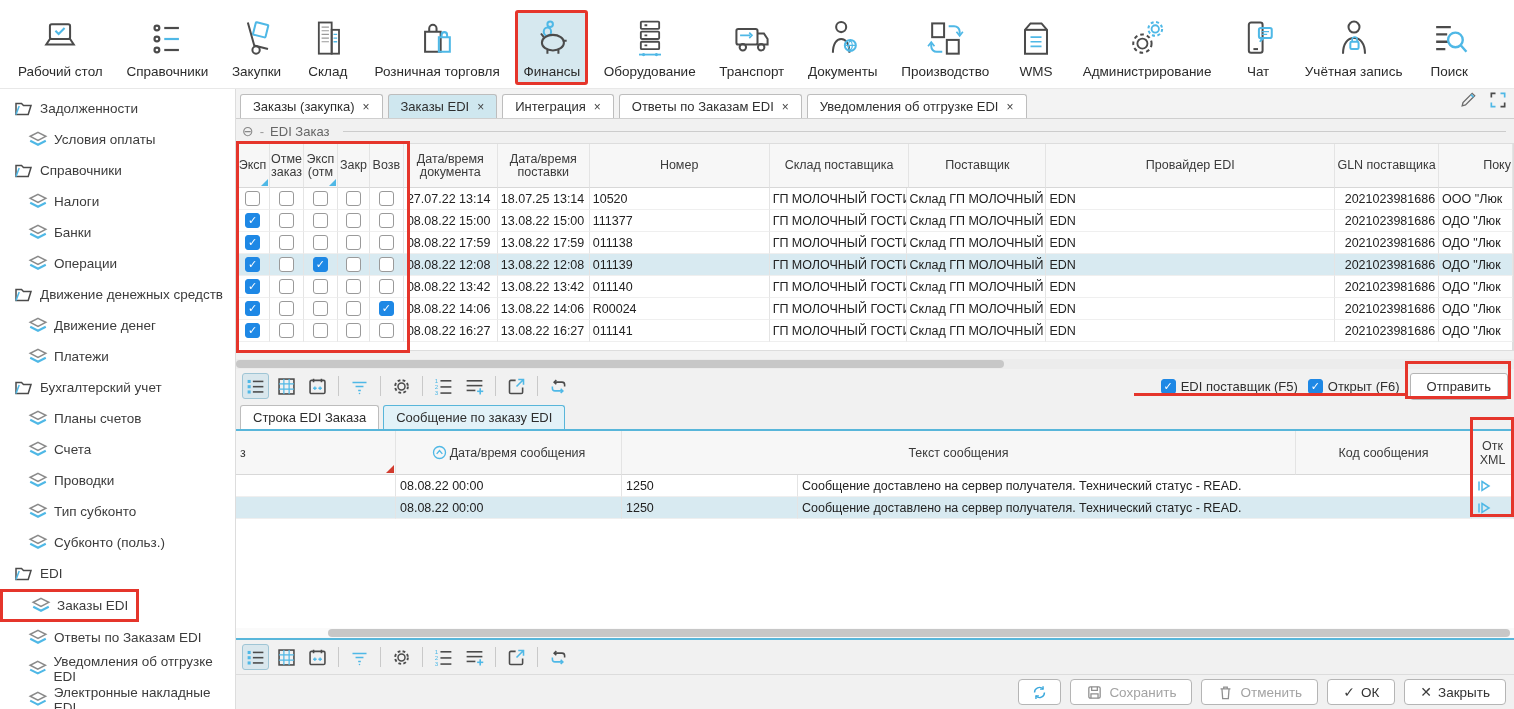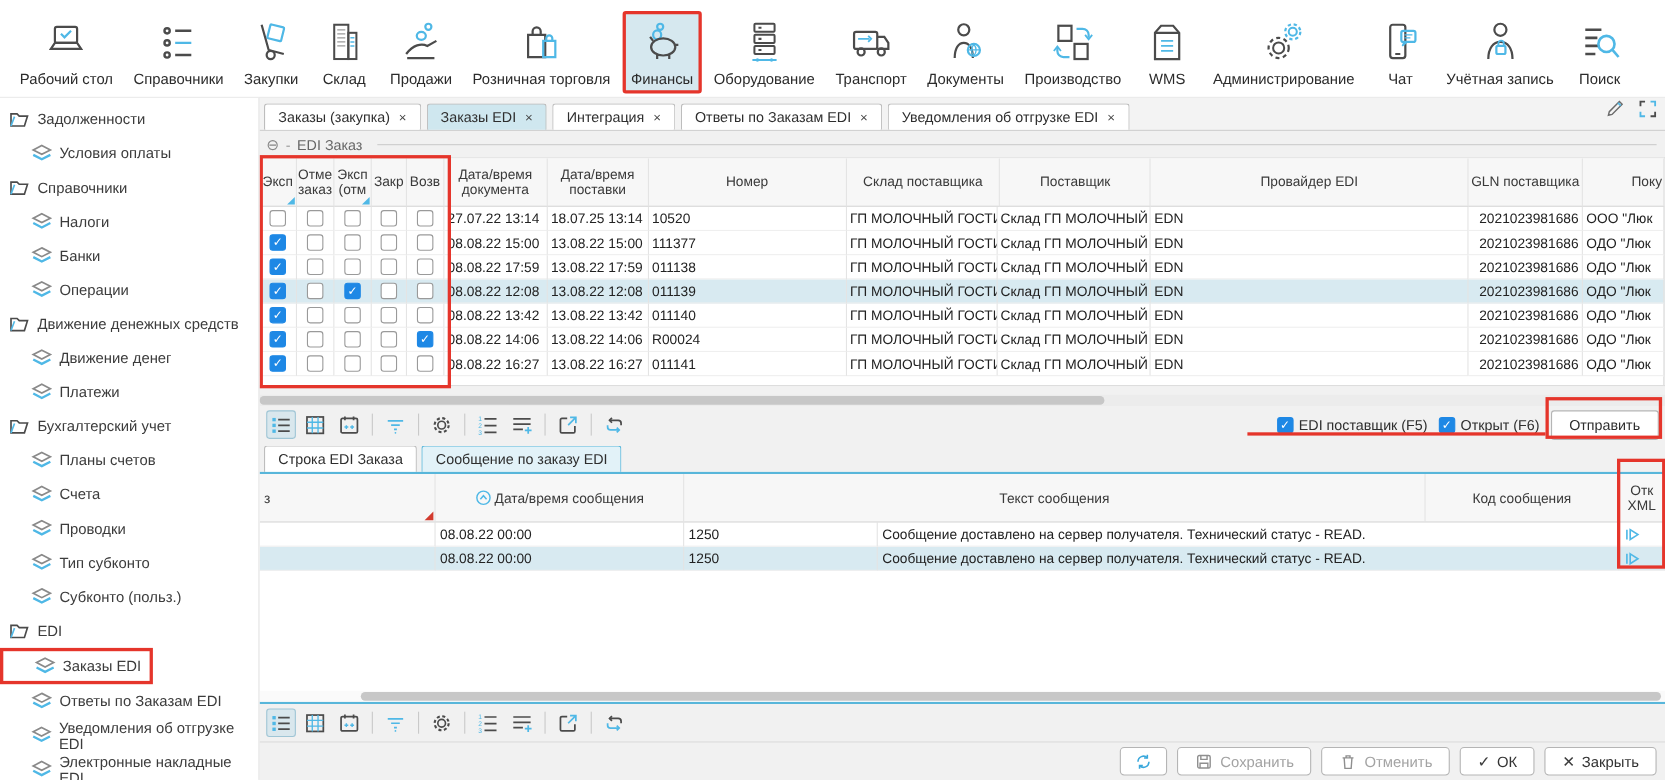--- a/index.html
+++ b/index.html
@@ -14,21 +14,21 @@
             padding:3px 5px;border:3px solid transparent;border-radius:3px;}
   .nav-item .nicon{width:46px;height:46px;display:flex;align-items:center;justify-content:center;}
   .nav-item .nicon svg{width:44px;height:44px;}
   .nav-item .nlabel{font-size:13.5px;color:#2b2b2b;white-space:nowrap;}
   .nav-item.hl{background:#d6e8ef;border-color:#e5352b;}
 
   
   .content{display:flex;height:621px;border-top:1px solid #e8e8e8;}
   .sidebar{width:236px;border-right:1px solid #ddd;padding-top:4px;background:#fff;overflow:hidden;}
   .tree-item{height:31px;display:flex;align-items:center;gap:6px;font-size:13.5px;color:#3c3c3c;cursor:pointer;}
-  .tree-item.lv0{padding-left:8px;}
+  .tree-item.lv0{padding-left:14px;}
   .tree-item.lv1{padding-left:28px;}
   .tree-item .ticon{width:20px;height:16px;display:flex;align-items:center;}
   .tree-item.hl{border:3px solid #e5352b;height:33px;width:fit-content;padding-right:8px;}
 
   .main{position:relative;flex:1;display:flex;flex-direction:column;background:#f1f1f1;overflow:hidden;}
 
   
   .tabrow{height:30px;display:flex;align-items:flex-end;background:#f3f3f3;border-bottom:1px solid #cfcfcf;padding:3px 6px 0 4px;}
   .tab{display:flex;align-items:center;gap:8px;background:#fff;border:1px solid #bdbdbd;border-bottom:none;
        border-radius:3px 3px 0 0;padding:4px 12px;margin-right:5px;font-size:13px;color:#2e2e2e;cursor:pointer;white-space:nowrap;}
@@ -150,31 +150,20 @@
       <div class="nav-item">
         <span class="nicon">
           <svg viewBox="0 0 48 48" fill="none" stroke-width="2">
             <rect x="14" y="6" width="14" height="34" stroke="#4b4b4b"></rect>
             <rect x="28" y="14" width="8" height="26" stroke="#4b4b4b"></rect>
             <path d="M17 11h8M17 15h8M17 19h8M17 23h8M17 27h8" stroke="#9a9a9a" stroke-width="1.3"></path>
             <path d="M30 19h4M30 23h4M30 27h4" stroke="#4fb8e6" stroke-width="1.5"></path>
           </svg>
         </span>
                <span class="nlabel">Склад</span>
-      </div>
-      <div class="nav-item">
-        <span class="nicon">
-          <svg viewBox="0 0 48 48" fill="none" stroke-width="2.2">
-            <circle cx="31" cy="8" r="3" stroke="#4fb8e6"></circle>
-            <ellipse cx="24" cy="17" rx="4.5" ry="4" stroke="#4fb8e6"></ellipse>
-            <path d="M9 35c7-9 15-11 21-8l9-5" stroke="#4b4b4b"></path>
-            <path d="M10 39h27" stroke="#4b4b4b"></path>
-          </svg>
-        </span>
-               <span class="nlabel">Продажи</span>
       </div>
       <div class="nav-item">
         <span class="nicon">
           <svg viewBox="0 0 48 48" fill="none" stroke-width="2.2">
             <path d="M11 16h17v22H11z" stroke="#4b4b4b"></path>
             <path d="M15.5 16v-3.5a4 4 0 0 1 8 0V16" stroke="#4b4b4b"></path>
             <path d="M26 22h12v16H26z" stroke="#4fb8e6"></path>
             <path d="M29 22v-2.5a3 3 0 0 1 6 0V22" stroke="#4fb8e6"></path>
           </svg>
         </span>

